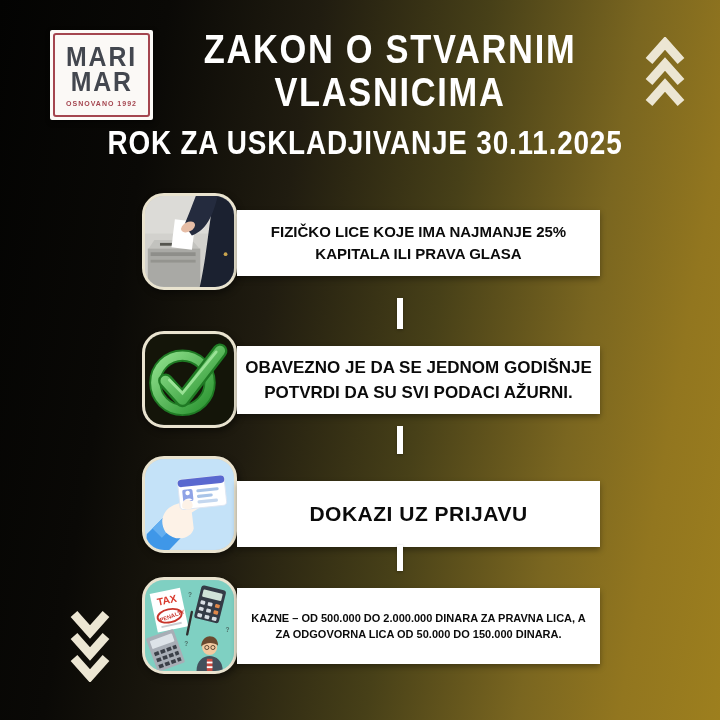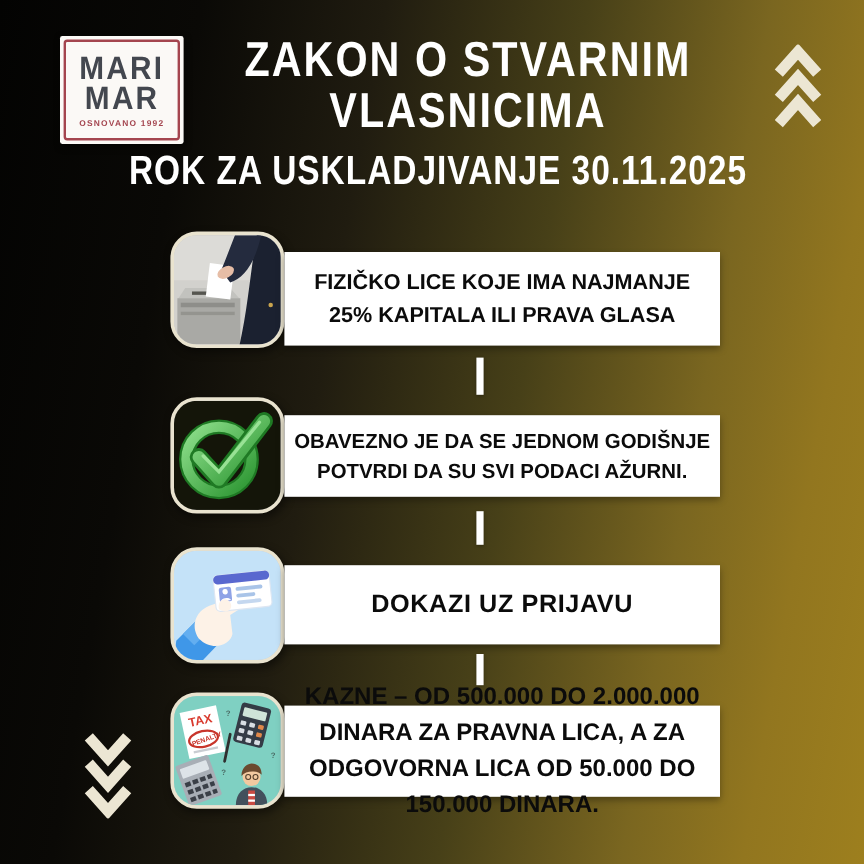--- a/index.html
+++ b/index.html
@@ -22,24 +22,24 @@
   
   .chev{position:absolute;}
   .chev-up{left:645px;top:37px;}
   .chev-down{left:70px;top:608px;}
   
   .tile{position:absolute;left:142px;width:95px;height:97px;border:3px solid #e9e3cf;border-radius:22px;
         overflow:hidden;box-sizing:border-box;box-shadow:2px 3px 7px rgba(0,0,0,.45);background:#ccc;}
   .tile svg{display:block;width:100%;height:100%;}
   .banner{position:absolute;left:237px;width:363px;background:#ffffff;display:flex;align-items:center;justify-content:center;
           text-align:center;color:#0b0b0b;font-weight:700;box-shadow:0 3px 6px rgba(0,0,0,.35);padding:4px 6px;box-sizing:border-box;}
-  .t1{top:193px;} .b1{top:210px;height:78px;font-size:18px;line-height:1.5;}
+  .t1{top:193px;} .b1{top:210px;height:66px;font-size:15px;line-height:1.5;}
   .t2{top:331px;} .b2{top:346px;height:68px;font-size:17px;line-height:1.5;}
-  .t3{top:456px;} .b3{top:471px;height:66px;font-size:21px;letter-spacing:.5px;}
-  .t4{top:577px;} .b4{top:588px;height:76px;font-size:20px;line-height:1.5;}
+  .t3{top:456px;} .b3{top:481px;height:66px;font-size:21px;letter-spacing:.5px;}
+  .t4{top:577px;} .b4{top:588px;height:76px;font-size:11px;line-height:1.5;}
   .sep{position:absolute;left:397px;width:6px;background:#ffffff;box-shadow:0 1px 3px rgba(0,0,0,.3);}
   .s1{top:298px;height:31px;} .s2{top:426px;height:28px;} .s3{top:545px;height:26px;}
 </style>
 </head>
 <body>
 
 <div class="stage">
 
   <div class="logo">
     <div class="logo-frame"></div>

